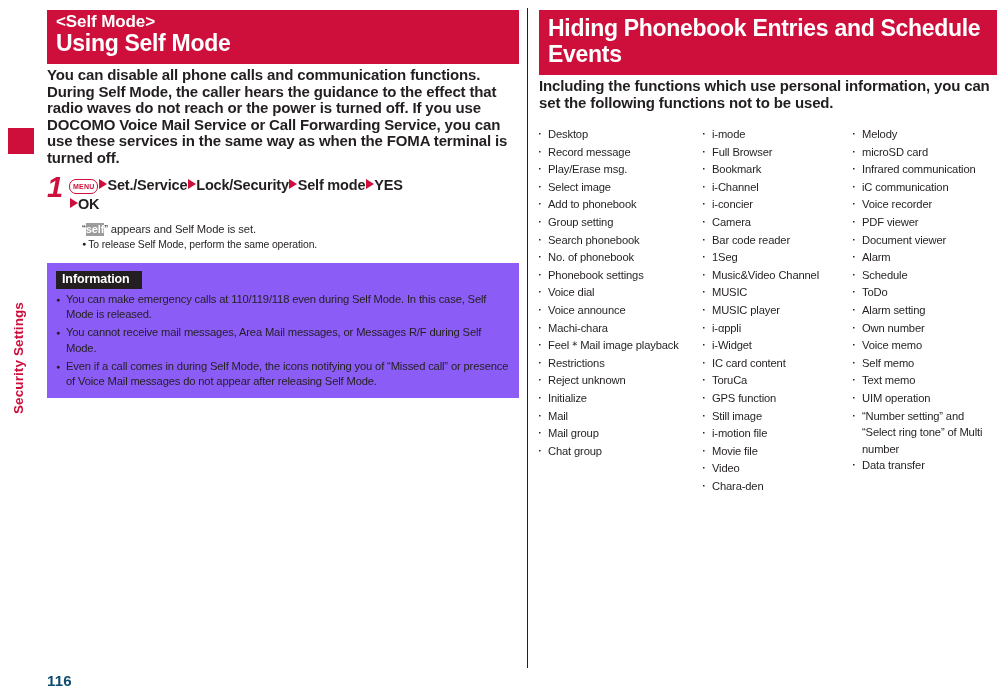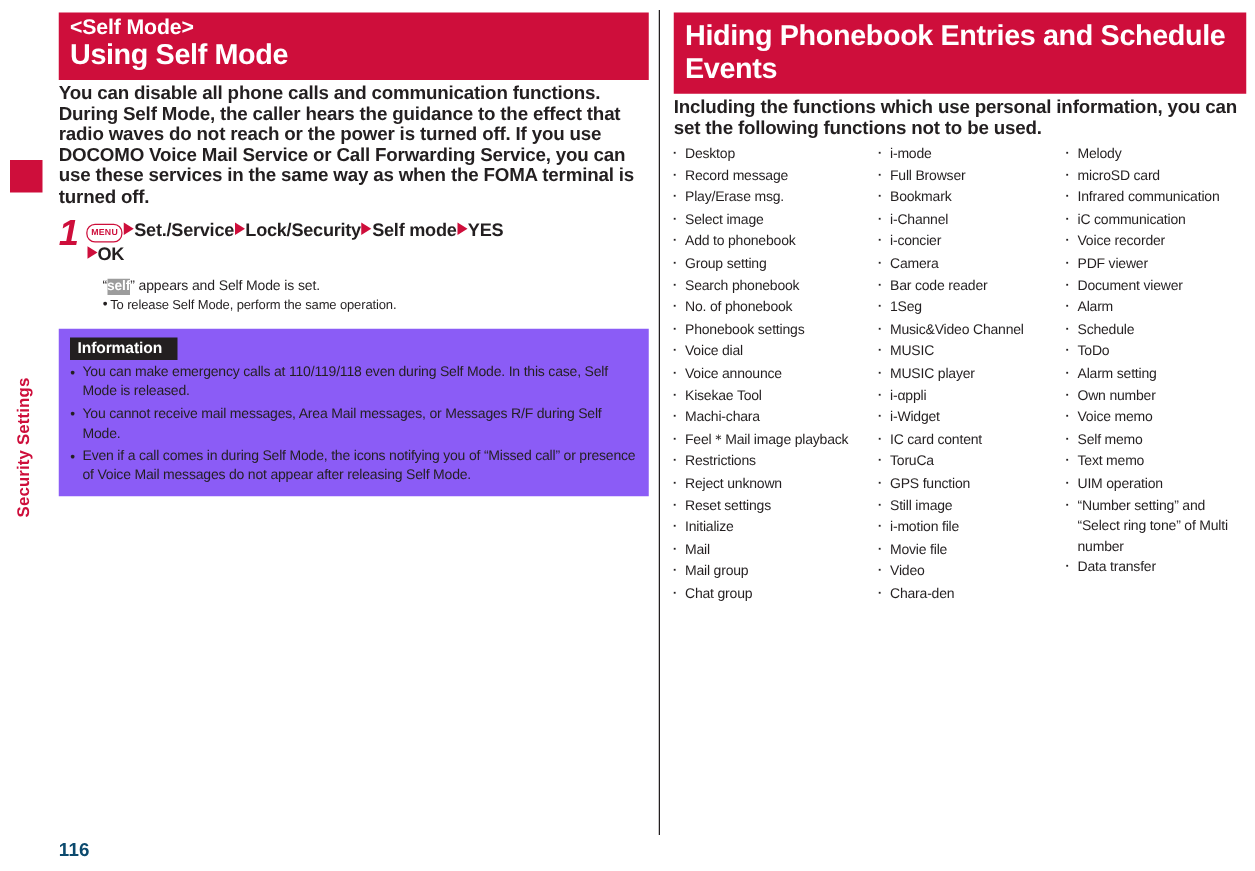--- a/index.html
+++ b/index.html
@@ -216,21 +216,21 @@
     position: absolute;
     left: 0;
     top: 0;
     font-size: 7px;
     line-height: 16px;
   }
 
   
   .func-columns {
     display: flex;
-    margin-top: 4px;
+    margin-top: 15px;
   }
   .func-col {
     flex: 0 0 auto;
   }
   .func-col.c1 { width: 164px; }
   .func-col.c2 { width: 150px; }
   .func-col.c3 { width: 144px; }
   .func-item {
     position: relative;
     padding-left: 9px;
@@ -311,26 +311,24 @@
         <div class="func-item">Record message</div>
         <div class="func-item">Play/Erase msg.</div>
         <div class="func-item">Select image</div>
         <div class="func-item">Add to phonebook</div>
         <div class="func-item">Group setting</div>
         <div class="func-item">Search phonebook</div>
         <div class="func-item">No. of phonebook</div>
         <div class="func-item">Phonebook settings</div>
         <div class="func-item">Voice dial</div>
         <div class="func-item">Voice announce</div>
-        <div class="func-item">Kisekae Tool</div>
         <div class="func-item">Machi-chara</div>
         <div class="func-item">Feel＊Mail image playback</div>
         <div class="func-item">Restrictions</div>
         <div class="func-item">Reject unknown</div>
-        <div class="func-item">Reset settings</div>
         <div class="func-item">Initialize</div>
         <div class="func-item">Mail</div>
         <div class="func-item">Mail group</div>
         <div class="func-item">Chat group</div>
       </div>
     <div class="func-col c2">
         <div class="func-item">i-mode</div>
         <div class="func-item">Full Browser</div>
         <div class="func-item">Bookmark</div>
         <div class="func-item">i-Channel</div>

